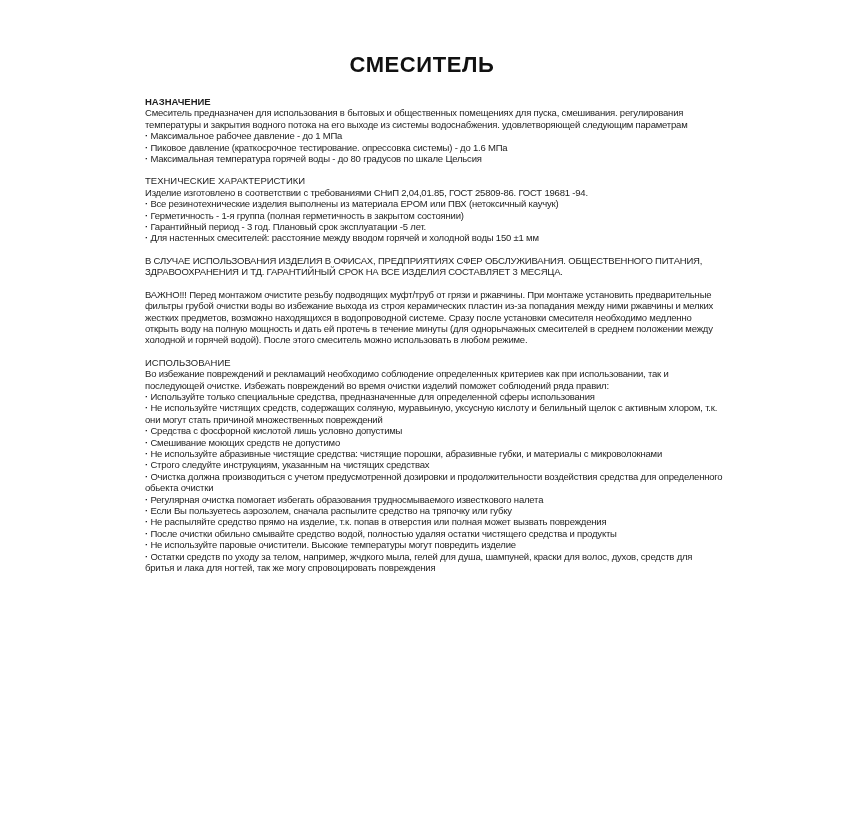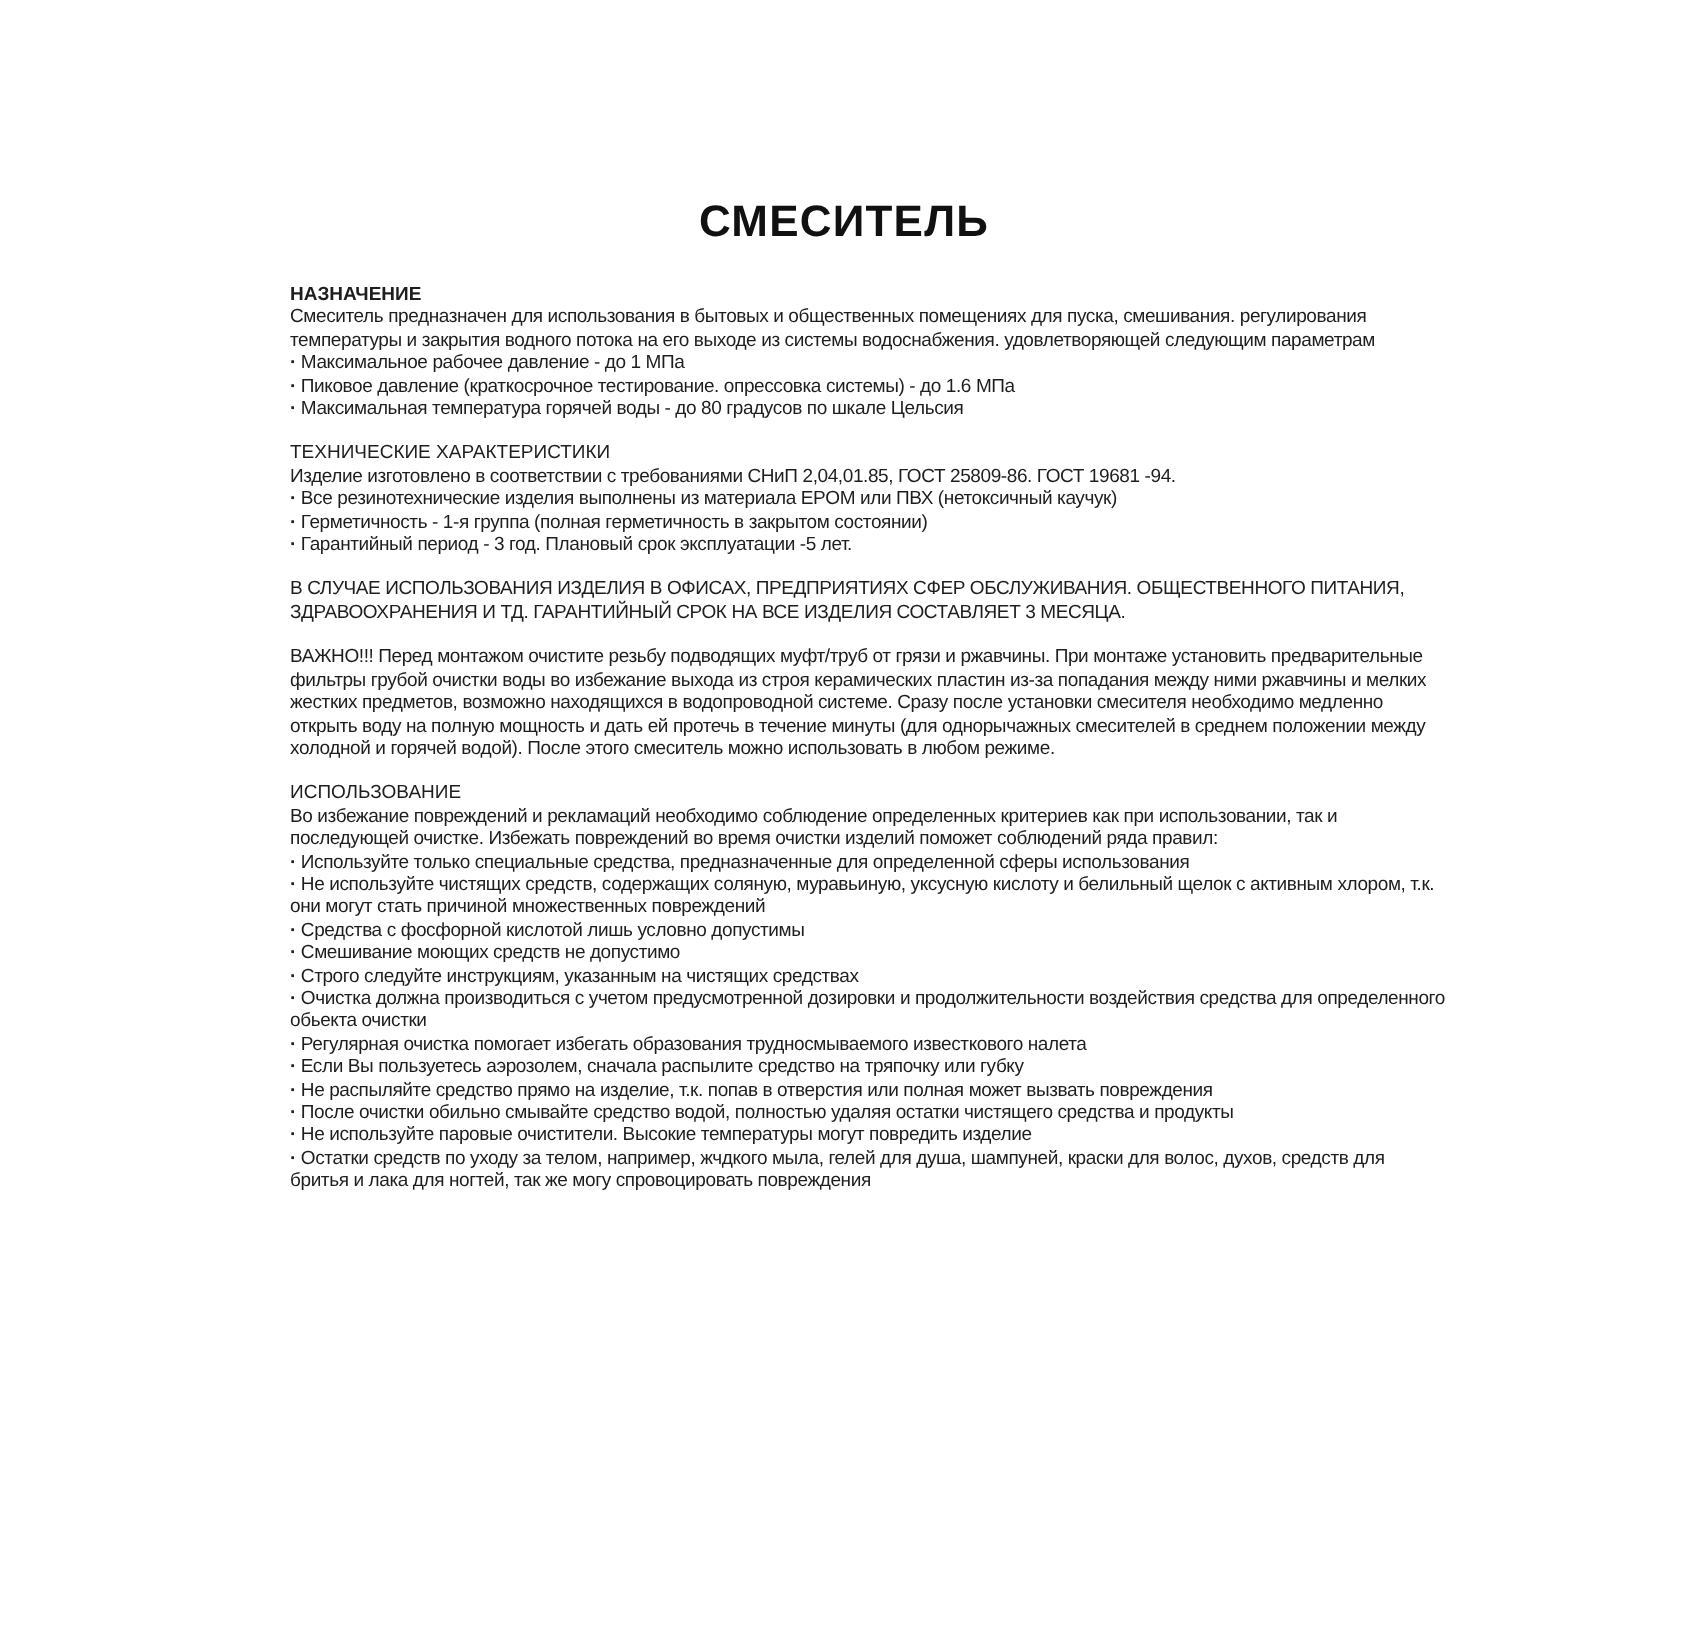--- a/index.html
+++ b/index.html
@@ -11,21 +11,21 @@
     width: 843px;
     height: 822px;
     overflow: hidden;
     font-family: "Liberation Sans", "DejaVu Sans", sans-serif;
     color: #1e1e1e;
   }
   .page {
     box-sizing: border-box;
     width: 843px;
     height: 705px;
-    padding: 99px 132px 40px 133px;
+    padding: 53px 132px 40px 133px;
     background: #ffffff;
   }
   .doc-title {
     margin: 0 0 19px 0;
     font-size: 22px;
     line-height: 24px;
     font-weight: 700;
     letter-spacing: 0.6px;
     text-align: center;
     color: #111111;
@@ -82,37 +82,39 @@
       <div class="bullet">Пиковое давление (краткосрочное тестирование. опрессовка системы) - до 1.6 МПа</div>
       <div class="bullet">Максимальная температура горячей воды - до 80 градусов по шкале Цельсия</div>
     </div>
 
     <div class="section">
       <h2 class="sec-heading">ТЕХНИЧЕСКИЕ ХАРАКТЕРИСТИКИ</h2>
       <p class="para">Изделие изготовлено в соответствии с требованиями СНиП 2,04,01.85, ГОСТ 25809-86. ГОСТ 19681 -94.</p>
       <div class="bullet">Все резинотехнические изделия выполнены из материала EPOM или ПВХ (нетоксичный каучук)</div>
       <div class="bullet">Герметичность - 1-я группа (полная герметичность в закрытом состоянии)</div>
       <div class="bullet">Гарантийный период - 3 год. Плановый срок эксплуатации -5 лет.</div>
+      <div class="bullet">Для настенных смесителей: расстояние между вводом горячей и холодной воды 150 ±1 мм</div>
     </div>
 
     <div class="section">
       <p class="para caps">В СЛУЧАЕ ИСПОЛЬЗОВАНИЯ ИЗДЕЛИЯ В ОФИСАХ, ПРЕДПРИЯТИЯХ СФЕР ОБСЛУЖИВАНИЯ. ОБЩЕСТВЕННОГО ПИТАНИЯ, ЗДРАВООХРАНЕНИЯ И ТД. ГАРАНТИЙНЫЙ СРОК НА ВСЕ ИЗДЕЛИЯ СОСТАВЛЯЕТ 3 МЕСЯЦА.</p>
     </div>
 
     <div class="section">
       <p class="para">ВАЖНО!!! Перед монтажом очистите резьбу подводящих муфт/труб от грязи и ржавчины. При монтаже установить предварительные фильтры грубой очистки воды во избежание выхода из строя керамических пластин из-за попадания между ними ржавчины и мелких жестких предметов, возможно находящихся в водопроводной системе. Сразу после установки смесителя необходимо медленно открыть воду на полную мощность и дать ей протечь в течение минуты (для однорычажных смесителей в среднем положении между холодной и горячей водой). После этого смеситель можно использовать в любом режиме.</p>
     </div>
 
     <div class="section">
       <h2 class="sec-heading">ИСПОЛЬЗОВАНИЕ</h2>
       <p class="para">Во избежание повреждений и рекламаций необходимо соблюдение определенных критериев как при использовании, так и последующей очистке. Избежать повреждений во время очистки изделий поможет соблюдений ряда правил:</p>
       <div class="bullet">Используйте только специальные средства, предназначенные для определенной сферы использования</div>
       <div class="bullet">Не используйте чистящих средств, содержащих соляную, муравьиную, уксусную кислоту и белильный щелок с активным хлором, т.к. они могут стать причиной множественных повреждений</div>
       <div class="bullet">Средства с фосфорной кислотой лишь условно допустимы</div>
       <div class="bullet">Смешивание моющих средств не допустимо</div>
+      <div class="bullet">Не используйте абразивные чистящие средства: чистящие порошки, абразивные губки, и материалы с микроволокнами</div>
       <div class="bullet">Строго следуйте инструкциям, указанным на чистящих средствах</div>
       <div class="bullet">Очистка должна производиться с учетом предусмотренной дозировки и продолжительности воздействия средства для определенного обьекта очистки</div>
       <div class="bullet">Регулярная очистка помогает избегать образования трудносмываемого известкового налета</div>
       <div class="bullet">Если Вы пользуетесь аэрозолем, сначала распылите средство на тряпочку или губку</div>
       <div class="bullet">Не распыляйте средство прямо на изделие, т.к. попав в отверстия или полная может вызвать повреждения</div>
       <div class="bullet">После очистки обильно смывайте средство водой, полностью удаляя остатки чистящего средства и продукты</div>
       <div class="bullet">Не используйте паровые очистители. Высокие температуры могут повредить изделие</div>
       <div class="bullet">Остатки средств по уходу за телом, например, жчдкого мыла, гелей для душа, шампуней, краски для волос, духов, средств для бритья и лака для ногтей, так же могу спровоцировать повреждения</div>
     </div>
 

